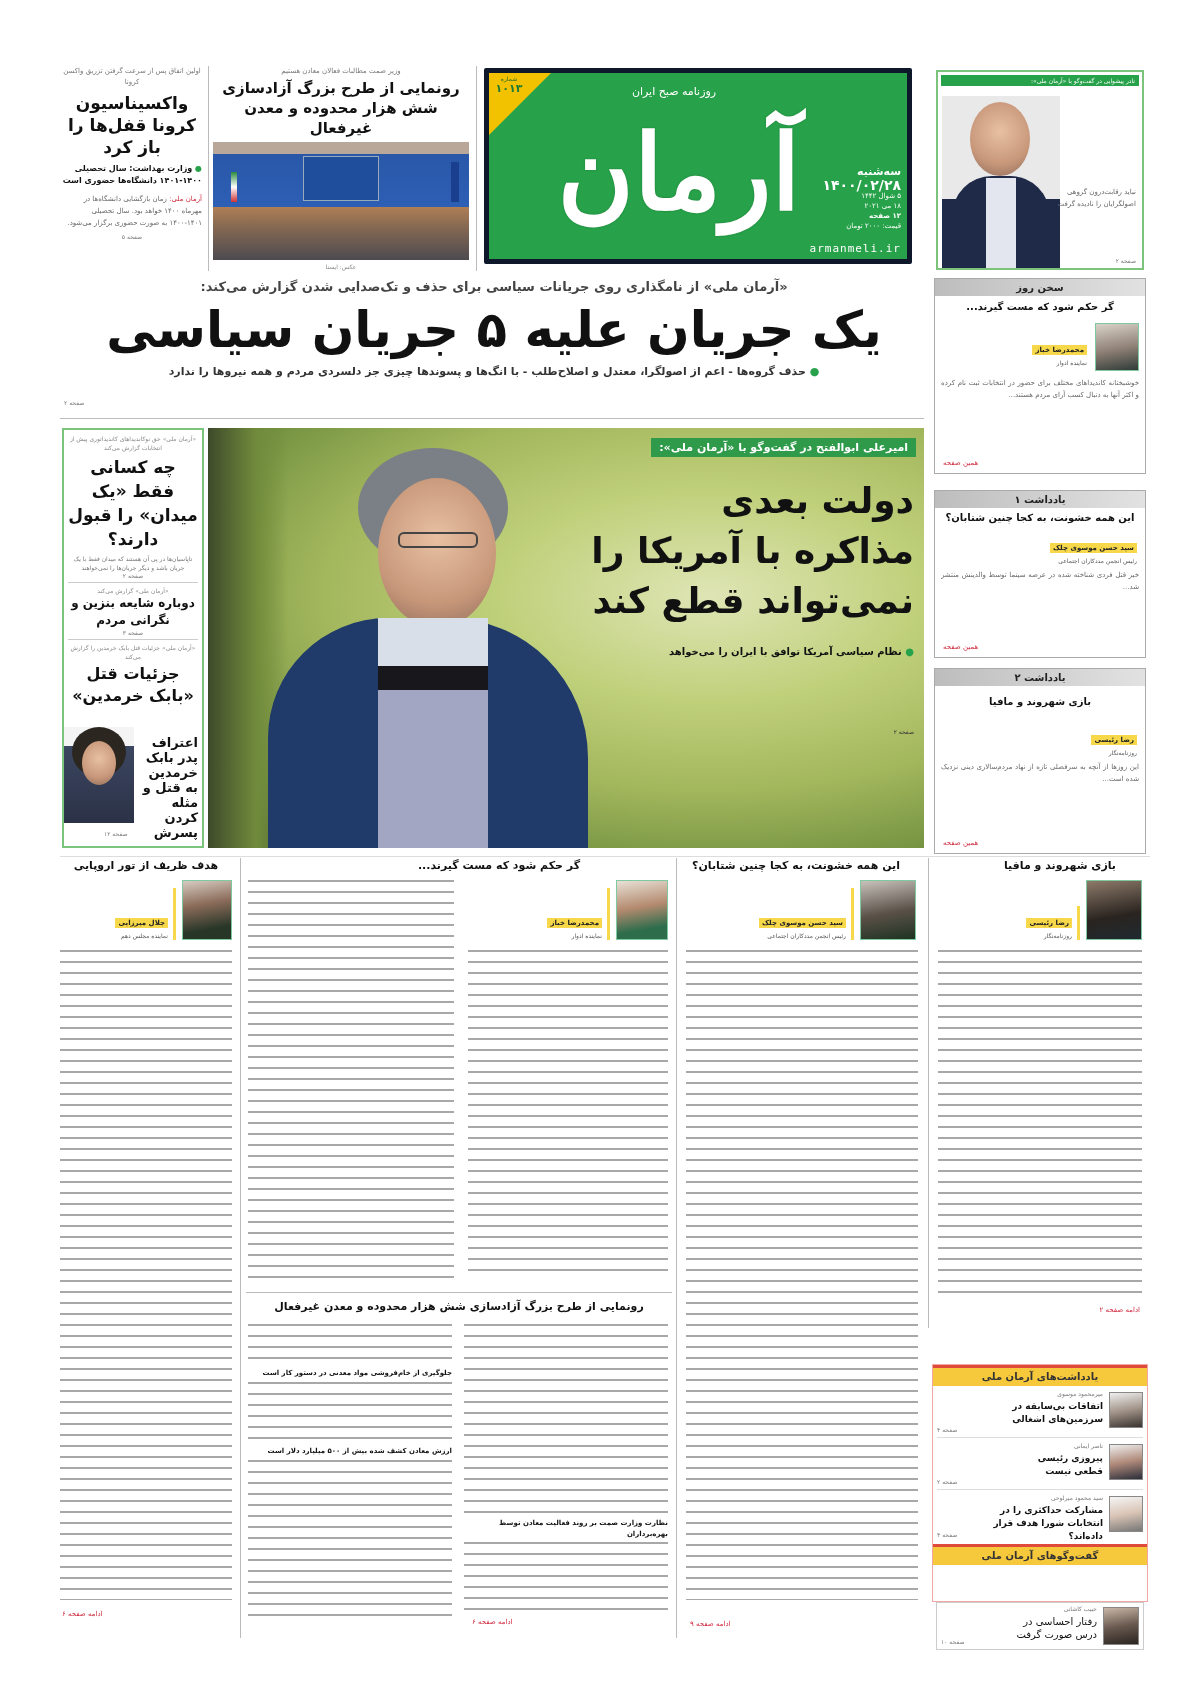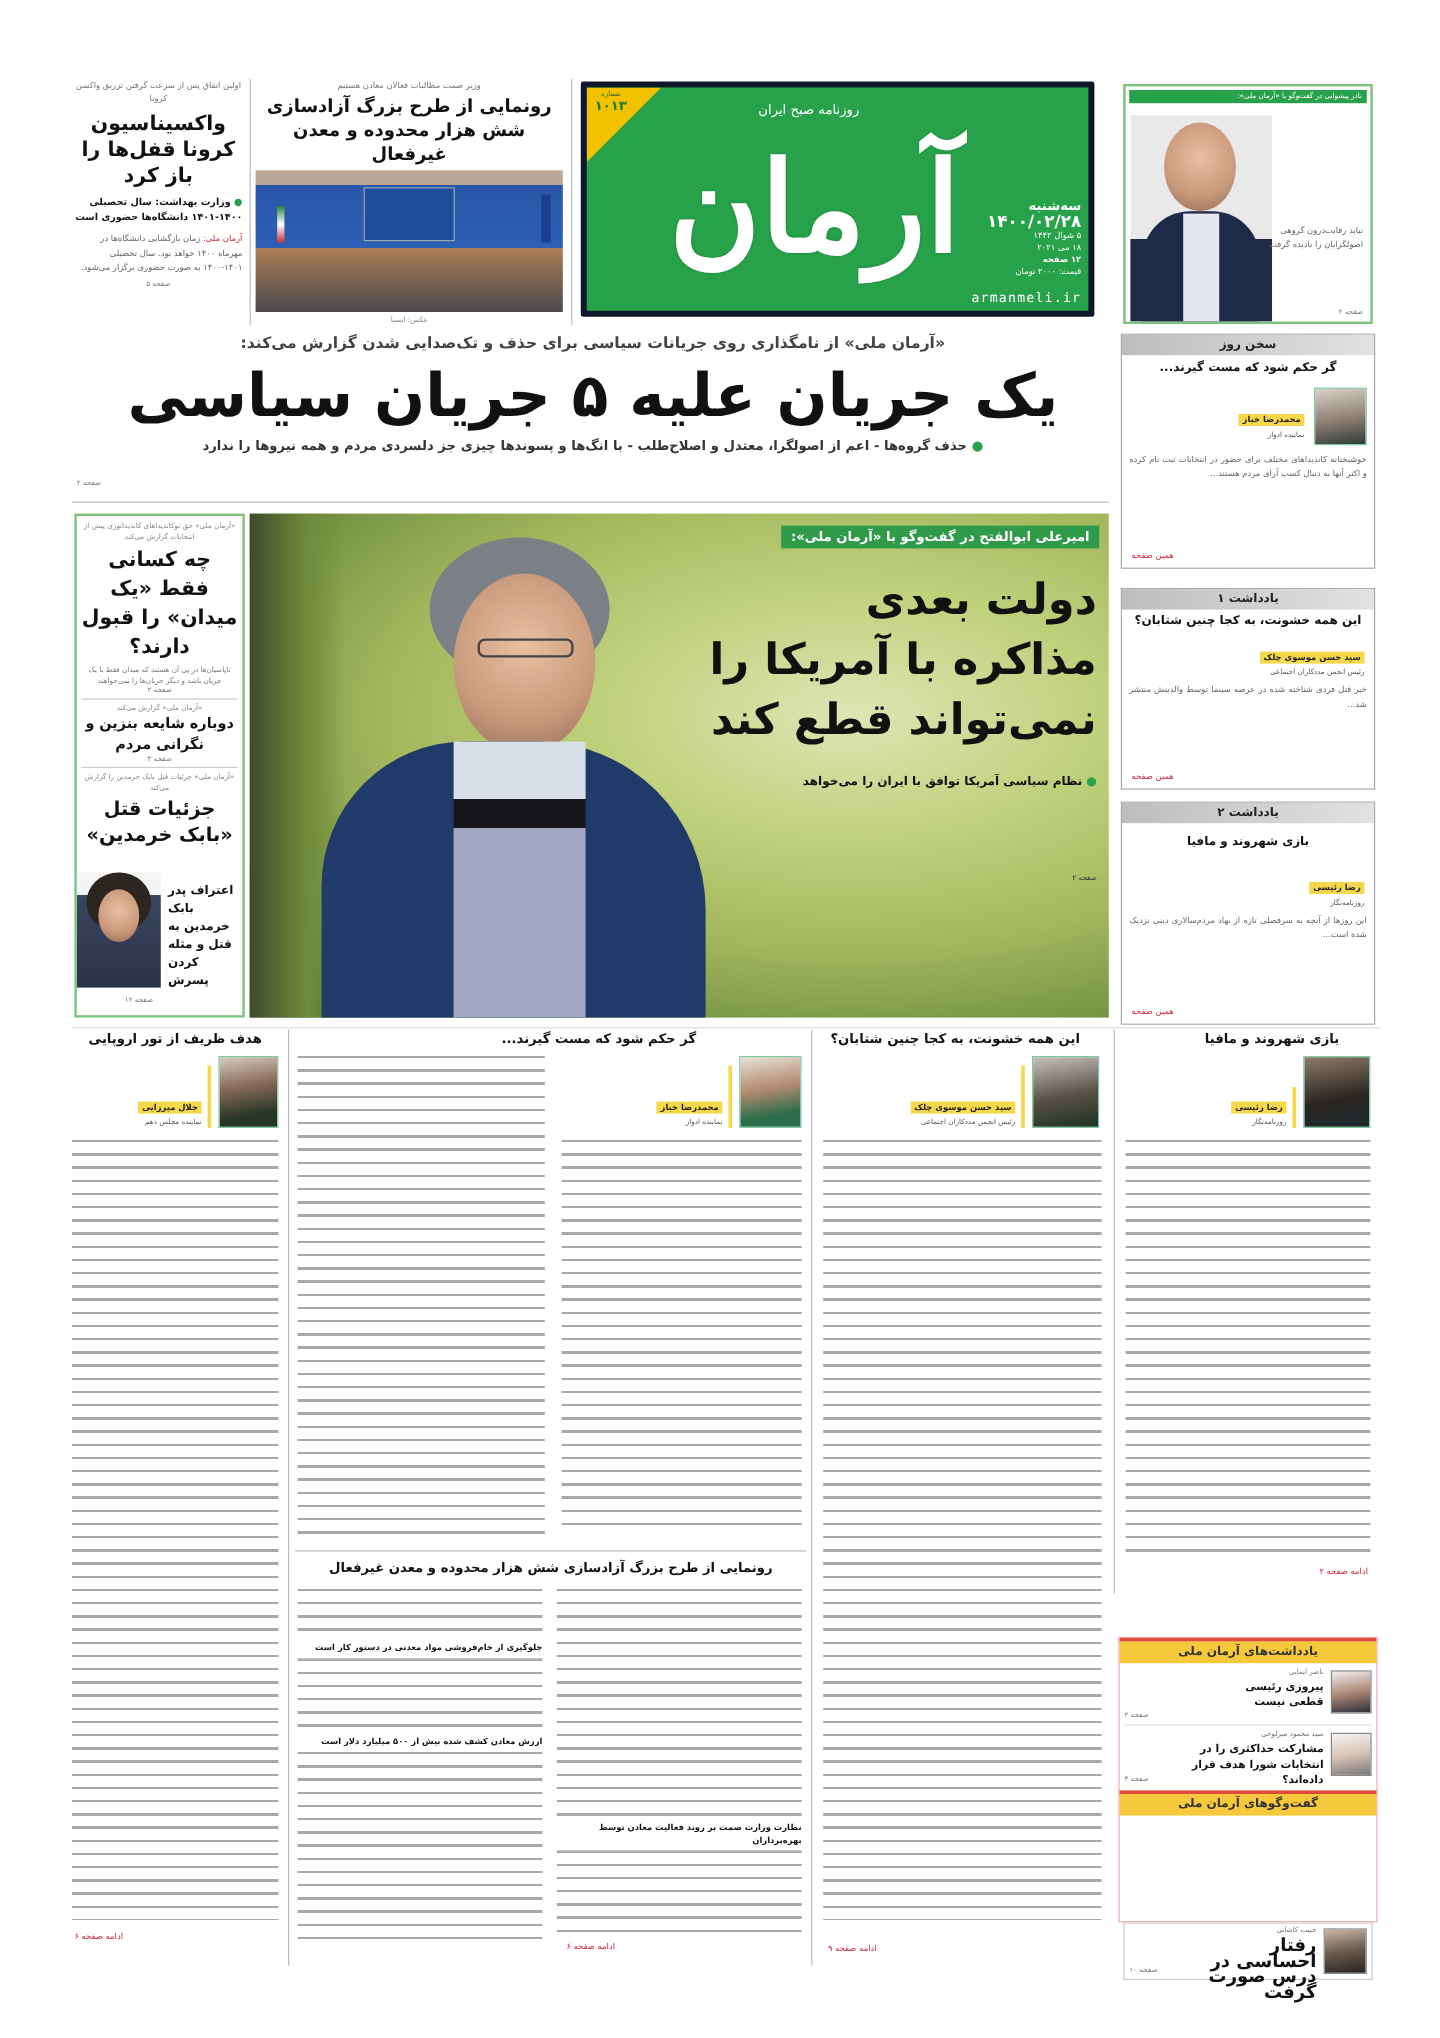--- a/index.html
+++ b/index.html
@@ -105,21 +105,21 @@
     <div style="font-size:6px;color:#777">صفحه ۳</div>
   </div>
   <div style="height:1px;background:#ccc;margin:3px 4px"></div>
   <div style="padding:0 4px;position:relative;height:200px">
     <div style="font-size:6px;color:#888;line-height:9px">«آرمان ملی» جزئیات قتل بابک خرمدین را گزارش می‌کند</div>
     <div style="font-size:16px;font-weight:bold;line-height:22px;margin-top:2px">جزئیات قتل «بابک خرمدین»</div>
     <div style="position:absolute;left:0;top:84px;width:70px;height:96px;background:linear-gradient(#f4f4f4 0,#f4f4f4 20%,#3b4660 20%,#2b3247)">
       <div style="position:absolute;left:8px;top:0;width:54px;height:50px;border-radius:50%;background:#2b2620"></div>
       <div class="face" style="left:18px;top:14px;width:34px;height:44px"></div>
     </div>
-    <div style="position:absolute;right:4px;top:92px;width:58px;font-size:10px;font-weight:bold;line-height:15px;text-align:left">اعتراف پدر بابک خرمدین به قتل و مثله کردن پسرش</div>
+    <div style="position:absolute;right:4px;top:92px;width:58px;font-size:13px;font-weight:bold;line-height:15px;text-align:right">اعتراف پدر بابک خرمدین به قتل و مثله کردن پسرش</div>
     <div style="position:absolute;left:40px;bottom:6px;font-size:6px;color:#777">صفحه ۱۲</div>
   </div>
 </div>
 
 <div class="abs" style="left:208px;top:428px;width:716px;height:420px;overflow:hidden;background:radial-gradient(ellipse at 70% 40%,#dfe5b5 0,#bfd07a 30%,#a2b65c 55%,#6e8e3e 80%,#425c2a 100%)">
   <div style="position:absolute;left:0;top:0;width:80px;height:420px;background:linear-gradient(90deg,#3d4a2a,#718b3c 60%,transparent)"></div>
   <div style="position:absolute;left:40px;top:20px;width:360px;height:400px">
     <div style="position:absolute;left:110px;top:0;width:150px;height:120px;border-radius:50%;background:#7b7f86"></div>
     <div class="face" style="left:130px;top:30px;width:118px;height:150px"></div>
     <div style="position:absolute;left:150px;top:84px;width:80px;height:16px;border:2px solid #444;border-radius:6px;background:transparent"></div>
@@ -238,32 +238,38 @@
   <div class="lines" style="position:absolute;left:4px;right:4px;top:92px;height:650px"></div>
   <div class="red" style="position:absolute;left:6px;top:752px">ادامه صفحه ۶</div>
 </div>
 
 <div class="abs red" style="left:690px;top:1620px">ادامه صفحه ۹</div>
 
 <div class="abs" style="left:932px;top:1364px;width:216px;height:238px;border:1px solid #f2a6a6;background:#fff">
   <div style="height:3px;background:#e04a3a"></div>
   <div style="background:#f6c83c;font-size:10px;font-weight:bold;text-align:center;line-height:18px;color:#333">یادداشت‌های آرمان ملی</div>
   <div style="position:relative;height:52px;border-bottom:1px solid #ddd;margin:0 4px">
+    <div class="thumb" style="right:0;top:6px;width:34px;height:36px;border-color:#888;background:linear-gradient(170deg,#eee,#a3958a 50%,#3a3330)"></div>
+    <div style="position:absolute;right:40px;top:4px;font-size:6px;color:#777">میرمحمود موسوی</div>
+    <div style="position:absolute;right:40px;top:14px;width:120px;font-size:9px;font-weight:bold;line-height:13px;text-align:right">اتفاقات بی‌سابقه در سرزمین‌های اشغالی</div>
+    <div style="position:absolute;left:0;bottom:4px;font-size:6px;color:#777">صفحه ۴</div>
+  </div>
+  <div style="position:relative;height:52px;border-bottom:1px solid #ddd;margin:0 4px">
     <div class="thumb" style="right:0;top:6px;width:34px;height:36px;border-color:#888;background:linear-gradient(170deg,#eee,#b08a7a 50%,#2b2e3a)"></div>
     <div style="position:absolute;right:40px;top:4px;font-size:6px;color:#777">ناصر ایمانی</div>
     <div style="position:absolute;right:40px;top:14px;width:80px;font-size:9px;font-weight:bold;line-height:13px;text-align:right">پیروزی رئیسی قطعی نیست</div>
     <div style="position:absolute;left:0;bottom:4px;font-size:6px;color:#777">صفحه ۲</div>
   </div>
   <div style="position:relative;height:52px;margin:0 4px">
     <div class="thumb" style="right:0;top:6px;width:34px;height:36px;border-color:#888;background:linear-gradient(170deg,#f5f5f5,#d9c4b5 50%,#777)"></div>
     <div style="position:absolute;right:40px;top:4px;font-size:6px;color:#777">سید محمود میرلوحی</div>
     <div style="position:absolute;right:40px;top:14px;width:140px;font-size:9px;font-weight:bold;line-height:13px;text-align:right">مشارکت حداکثری را در انتخابات شورا هدف قرار داده‌اند؟</div>
     <div style="position:absolute;left:0;bottom:4px;font-size:6px;color:#777">صفحه ۴</div>
   </div>
   <div style="height:3px;background:#e04a3a;margin-top:2px"></div>
   <div style="background:#f6c83c;font-size:10px;font-weight:bold;text-align:center;line-height:18px;color:#333">گفت‌وگوهای آرمان ملی</div>
 </div>
 <div class="abs" style="left:936px;top:1602px;width:208px;height:48px;border:1px solid #ccc;background:#fff">
   <div class="thumb" style="right:4px;top:4px;width:36px;height:38px;border-color:#888;background:linear-gradient(170deg,#c9b8a8,#6a5a50 50%,#2a2420)"></div>
   <div style="position:absolute;right:46px;top:2px;font-size:6px;color:#777">حبیب کاشانی</div>
-  <div style="position:absolute;right:46px;top:12px;width:90px;font-size:15px;font-weight:bold;line-height:13px;text-align:right">رفتار احساسی در درس صورت گرفت</div>
+  <div style="position:absolute;right:46px;top:12px;width:90px;font-size:10px;font-weight:normal;line-height:13px;text-align:right">رفتار احساسی در درس صورت گرفت</div>
   <div style="position:absolute;left:4px;bottom:4px;font-size:6px;color:#777">صفحه ۱۰</div>
 </div>
 
 </body></html>

